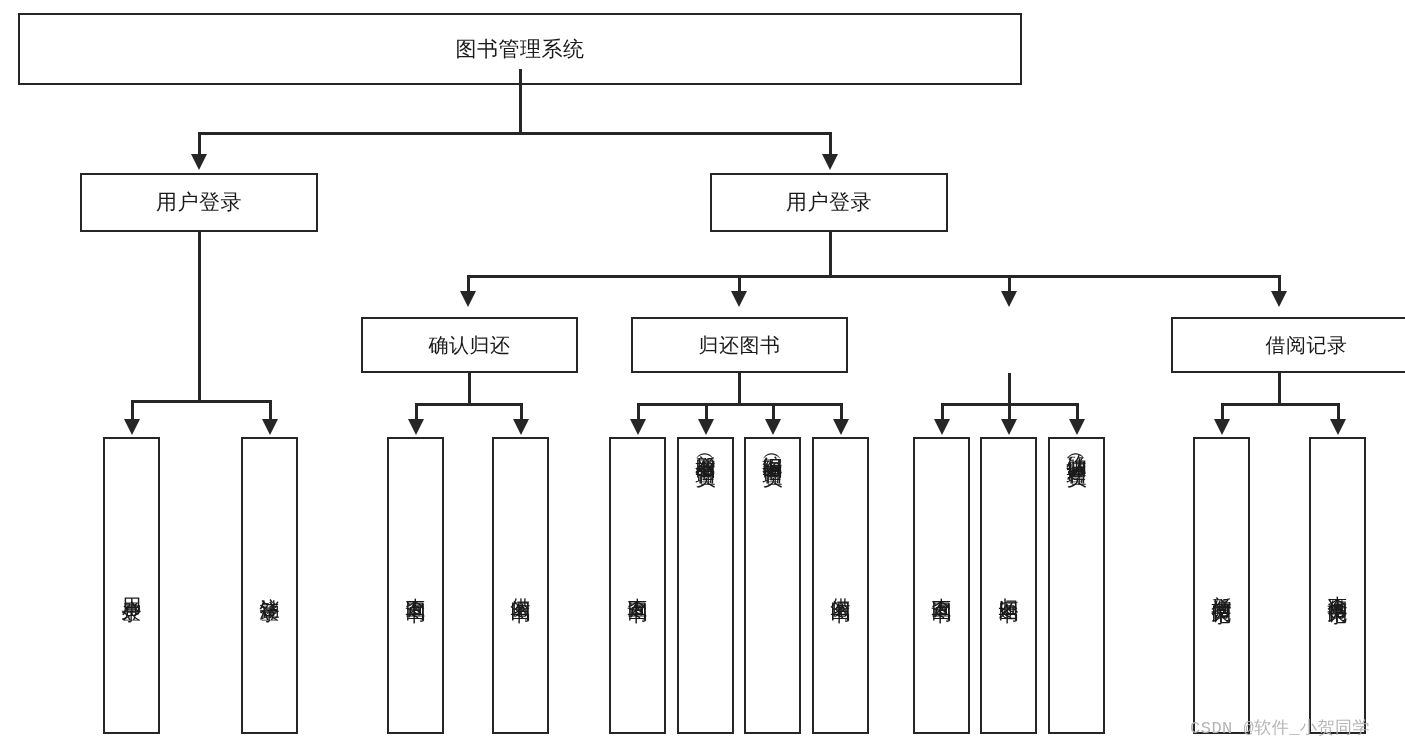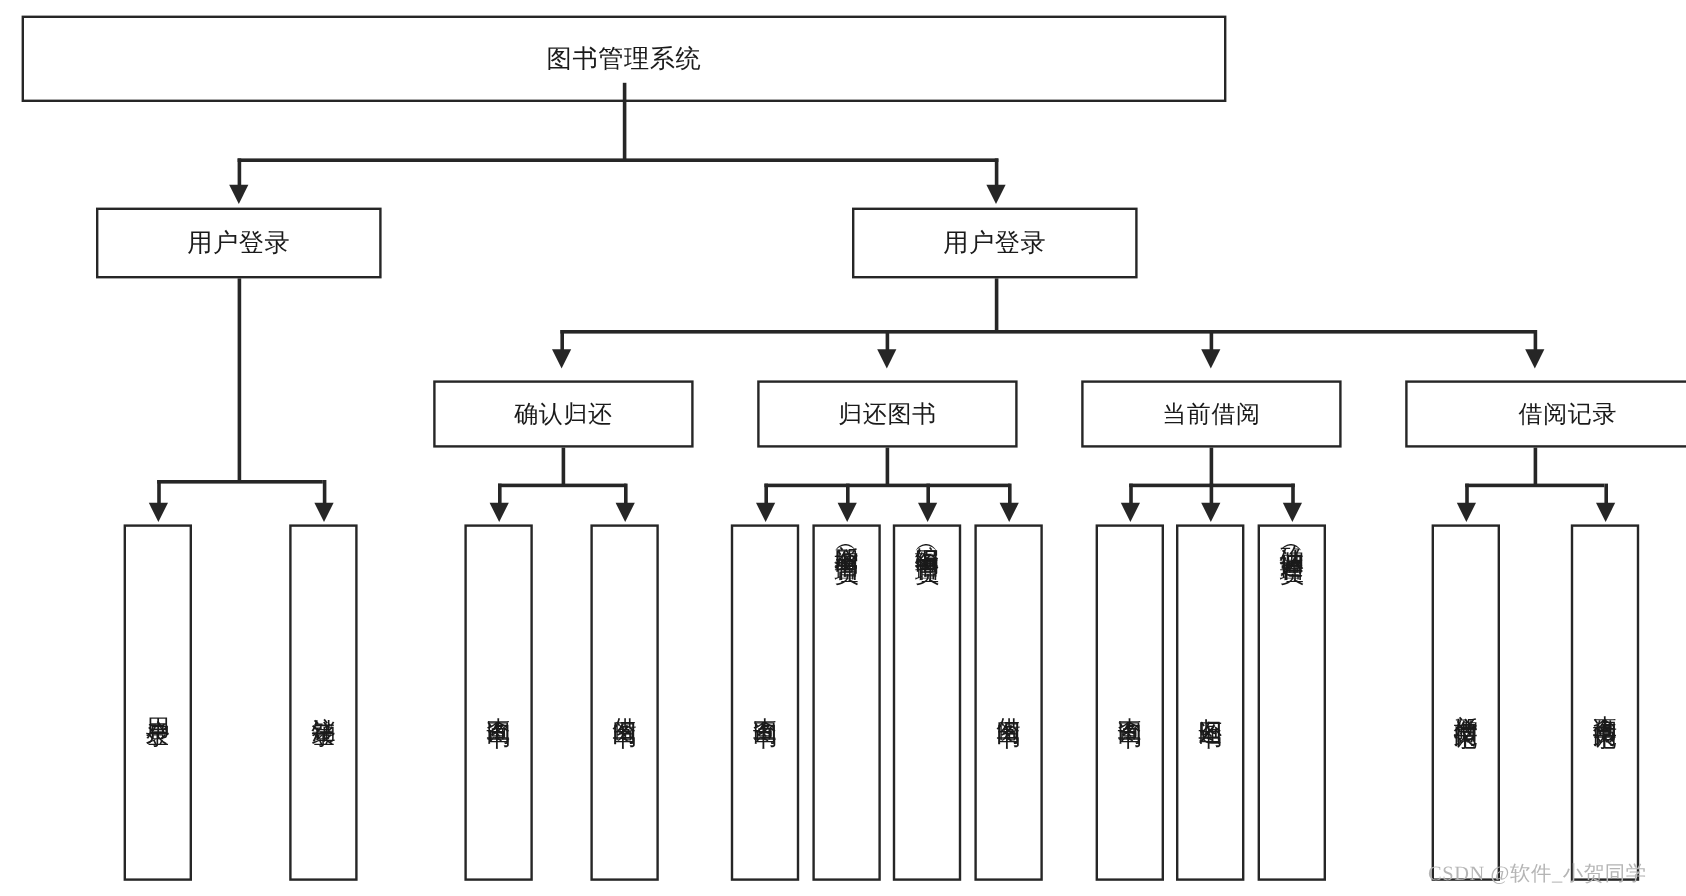--- a/index.html
+++ b/index.html
@@ -66,21 +66,21 @@
     border-left: 8px solid transparent;
     border-right: 8px solid transparent;
     border-top: 16px solid #262626;
   }
   .watermark {
     position: absolute;
     font-size: 17px;
     color: #b5b5b5;
     letter-spacing: 0.5px;
     white-space: nowrap;
-    font-family: Liberation Serif, serif;
+    font-family: Liberation Mono, monospace;
   }
 </style>
 </head>
 <body>
 
 <div id="canvas">
 
   <div class="node root" style="left:18px; top:13px; width:1004px; height:72px;">
     <span class="label">图书管理系统</span>
   </div>
@@ -120,23 +120,20 @@
   <div class="arrow" style="left:1001px; top:291px;"></div>
   <div class="vline" style="left:1278px; top:275px; height:18px;"></div>
   <div class="arrow" style="left:1271px; top:291px;"></div>
 
   <div class="node lvl3" style="left:361px; top:317px; width:217px; height:56px;">
     <span class="label">确认归还</span>
   </div>
   <div class="node lvl3" style="left:631px; top:317px; width:217px; height:56px;">
     <span class="label">归还图书</span>
   </div>
-  <div class="node lvl3" style="left:901px; top:317px; width:217px; height:56px;">
-    <span class="label">当前借阅</span>
-  </div>
   <div class="node lvl3" style="left:1171px; top:317px; width:255px; height:56px;padding-left:16px;">
     <span class="label">借阅记录</span>
   </div>
 
   <div class="vline" style="left:468px; top:373px; height:32px;"></div>
   <div class="hline" style="left:415px; top:403px; width:107px;"></div>
   <div class="vline" style="left:415px; top:403px; height:19px;"></div>
   <div class="arrow" style="left:408px; top:419px;"></div>
   <div class="vline" style="left:520px; top:403px; height:19px;"></div>
   <div class="arrow" style="left:513px; top:419px;"></div>

